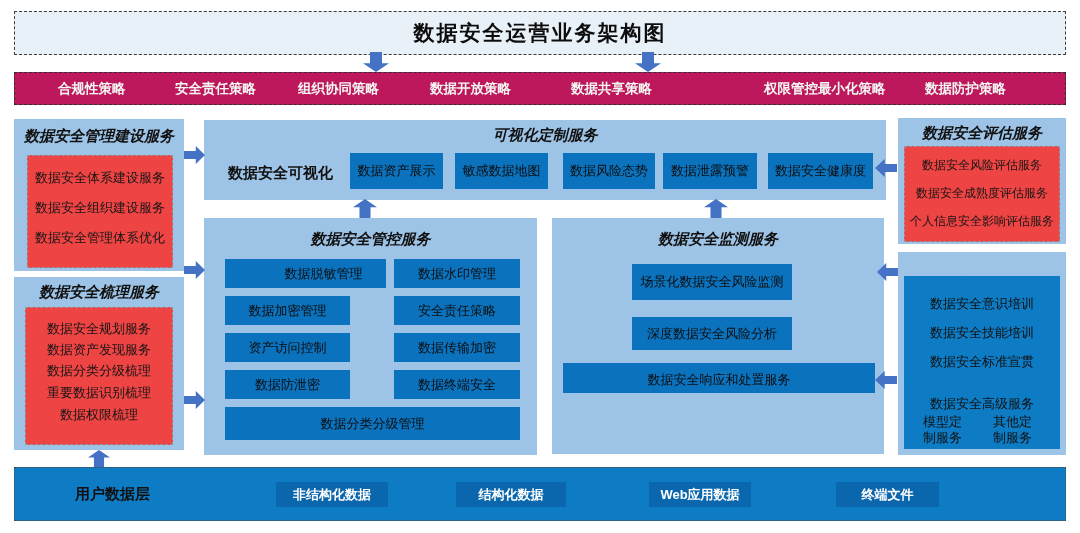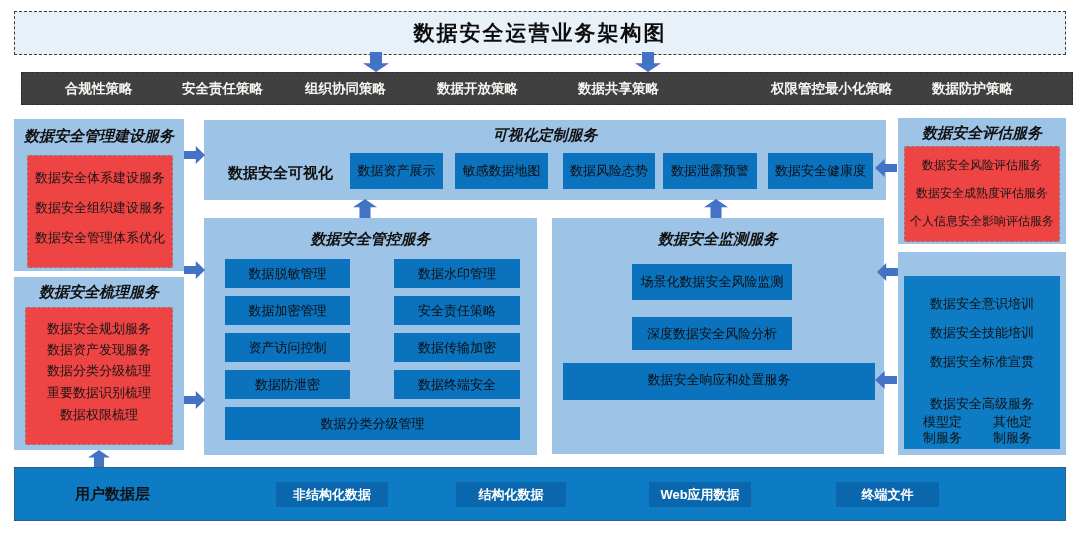--- a/index.html
+++ b/index.html
@@ -7,21 +7,21 @@
          font-family:"Liberation Sans",sans-serif;}
   .abs{position:absolute;}
 
   
   .title-box{left:14px;top:11px;width:1050px;height:42px;background:#e8f0f8;
              border:1px dashed #3c3c3c;}
   .title-text{width:100%;text-align:center;line-height:42px;font-size:21px;font-weight:bold;
               color:#0d0d0d;font-family:"Liberation Serif",serif;letter-spacing:2px;}
 
   
-  .policy-bar{left:21px;top:72px;width:1050px;height:31px;background:#404040;
+  .policy-bar{left:14px;top:72px;width:1050px;height:31px;background:#be185d;
               border:1px dashed #2f2f2f;}
   .policy-item{top:0;height:31px;line-height:31px;font-size:13.5px;font-weight:bold;
                color:#f4f6f2;font-family:"Liberation Serif",serif;white-space:nowrap;}
 
   
   .panel{background:#9dc3e6;}
   .sec-title{font-size:15px;font-weight:bold;font-style:italic;color:#111;
              font-family:"Liberation Serif",serif;text-align:center;white-space:nowrap;}
 
   
@@ -97,36 +97,36 @@
     <div class="abs" style="left:24px;top:44px;font-size:15px;font-weight:bold;color:#111;font-family:'Liberation Serif',serif;white-space:nowrap;">数据安全可视化</div>
     <div class="abs chip" style="left:146px;top:33px;width:93px;height:36px;line-height:36px;">数据资产展示</div>
     <div class="abs chip" style="left:251px;top:33px;width:93px;height:36px;line-height:36px;text-align:center;">敏感数据地图</div>
     <div class="abs chip" style="left:359px;top:33px;width:92px;height:36px;line-height:36px;">数据风险态势</div>
     <div class="abs chip" style="left:459px;top:33px;width:94px;height:36px;line-height:36px;">数据泄露预警</div>
     <div class="abs chip" style="left:564px;top:33px;width:105px;height:36px;line-height:36px;">数据安全健康度</div>
   </div>
 
   <div class="abs panel" style="left:204px;top:218px;width:333px;height:237px;">
     <div class="sec-title" style="margin-top:12px;">数据安全管控服务</div>
-    <div class="abs chip" style="left:21px;top:41px;width:125px;height:29px;line-height:29px;">数据脱敏管理</div>
+    <div class="abs chip" style="left:21px;top:41px;width:125px;height:29px;line-height:29px;padding-left:36px;">数据脱敏管理</div>
     <div class="abs chip" style="left:21px;top:78px;width:125px;height:29px;line-height:29px;">数据加密管理</div>
     <div class="abs chip" style="left:21px;top:115px;width:125px;height:29px;line-height:29px;">资产访问控制</div>
     <div class="abs chip" style="left:21px;top:152px;width:125px;height:29px;line-height:29px;">数据防泄密</div>
     <div class="abs chip" style="left:190px;top:41px;width:126px;height:29px;line-height:29px;">数据水印管理</div>
     <div class="abs chip" style="left:190px;top:78px;width:126px;height:29px;line-height:29px;">安全责任策略</div>
     <div class="abs chip" style="left:190px;top:115px;width:126px;height:29px;line-height:29px;">数据传输加密</div>
     <div class="abs chip" style="left:190px;top:152px;width:126px;height:29px;line-height:29px;">数据终端安全</div>
     <div class="abs chip" style="left:21px;top:189px;width:295px;height:33px;line-height:33px;">数据分类分级管理</div>
   </div>
 
   <div class="abs panel" style="left:552px;top:218px;width:332px;height:236px;">
     <div class="sec-title" style="margin-top:12px;">数据安全监测服务</div>
     <div class="abs chip" style="left:80px;top:46px;width:160px;height:36px;line-height:36px;">场景化数据安全风险监测</div>
     <div class="abs chip" style="left:80px;top:99px;width:160px;height:33px;line-height:33px;">深度数据安全风险分析</div>
-    <div class="abs chip" style="left:11px;top:145px;width:312px;height:37px;line-height:33px;">数据安全响应和处置服务</div>
+    <div class="abs chip" style="left:11px;top:145px;width:312px;height:30px;line-height:33px;">数据安全响应和处置服务</div>
   </div>
 
   <div class="abs panel" style="left:898px;top:118px;width:168px;height:126px;">
     <div class="sec-title" style="margin-top:6px;">数据安全评估服务</div>
     <div class="abs dashbox" style="left:6px;top:28px;width:154px;height:90px;padding-top:4px;">
       <span class="dash-item" style="font-size:12px;line-height:28px;">数据安全风险评估服务</span>
       <span class="dash-item" style="font-size:12px;line-height:28px;">数据安全成熟度评估服务</span>
       <span class="dash-item" style="font-size:12px;line-height:28px;">个人信息安全影响评估服务</span>
     </div>
   </div>

